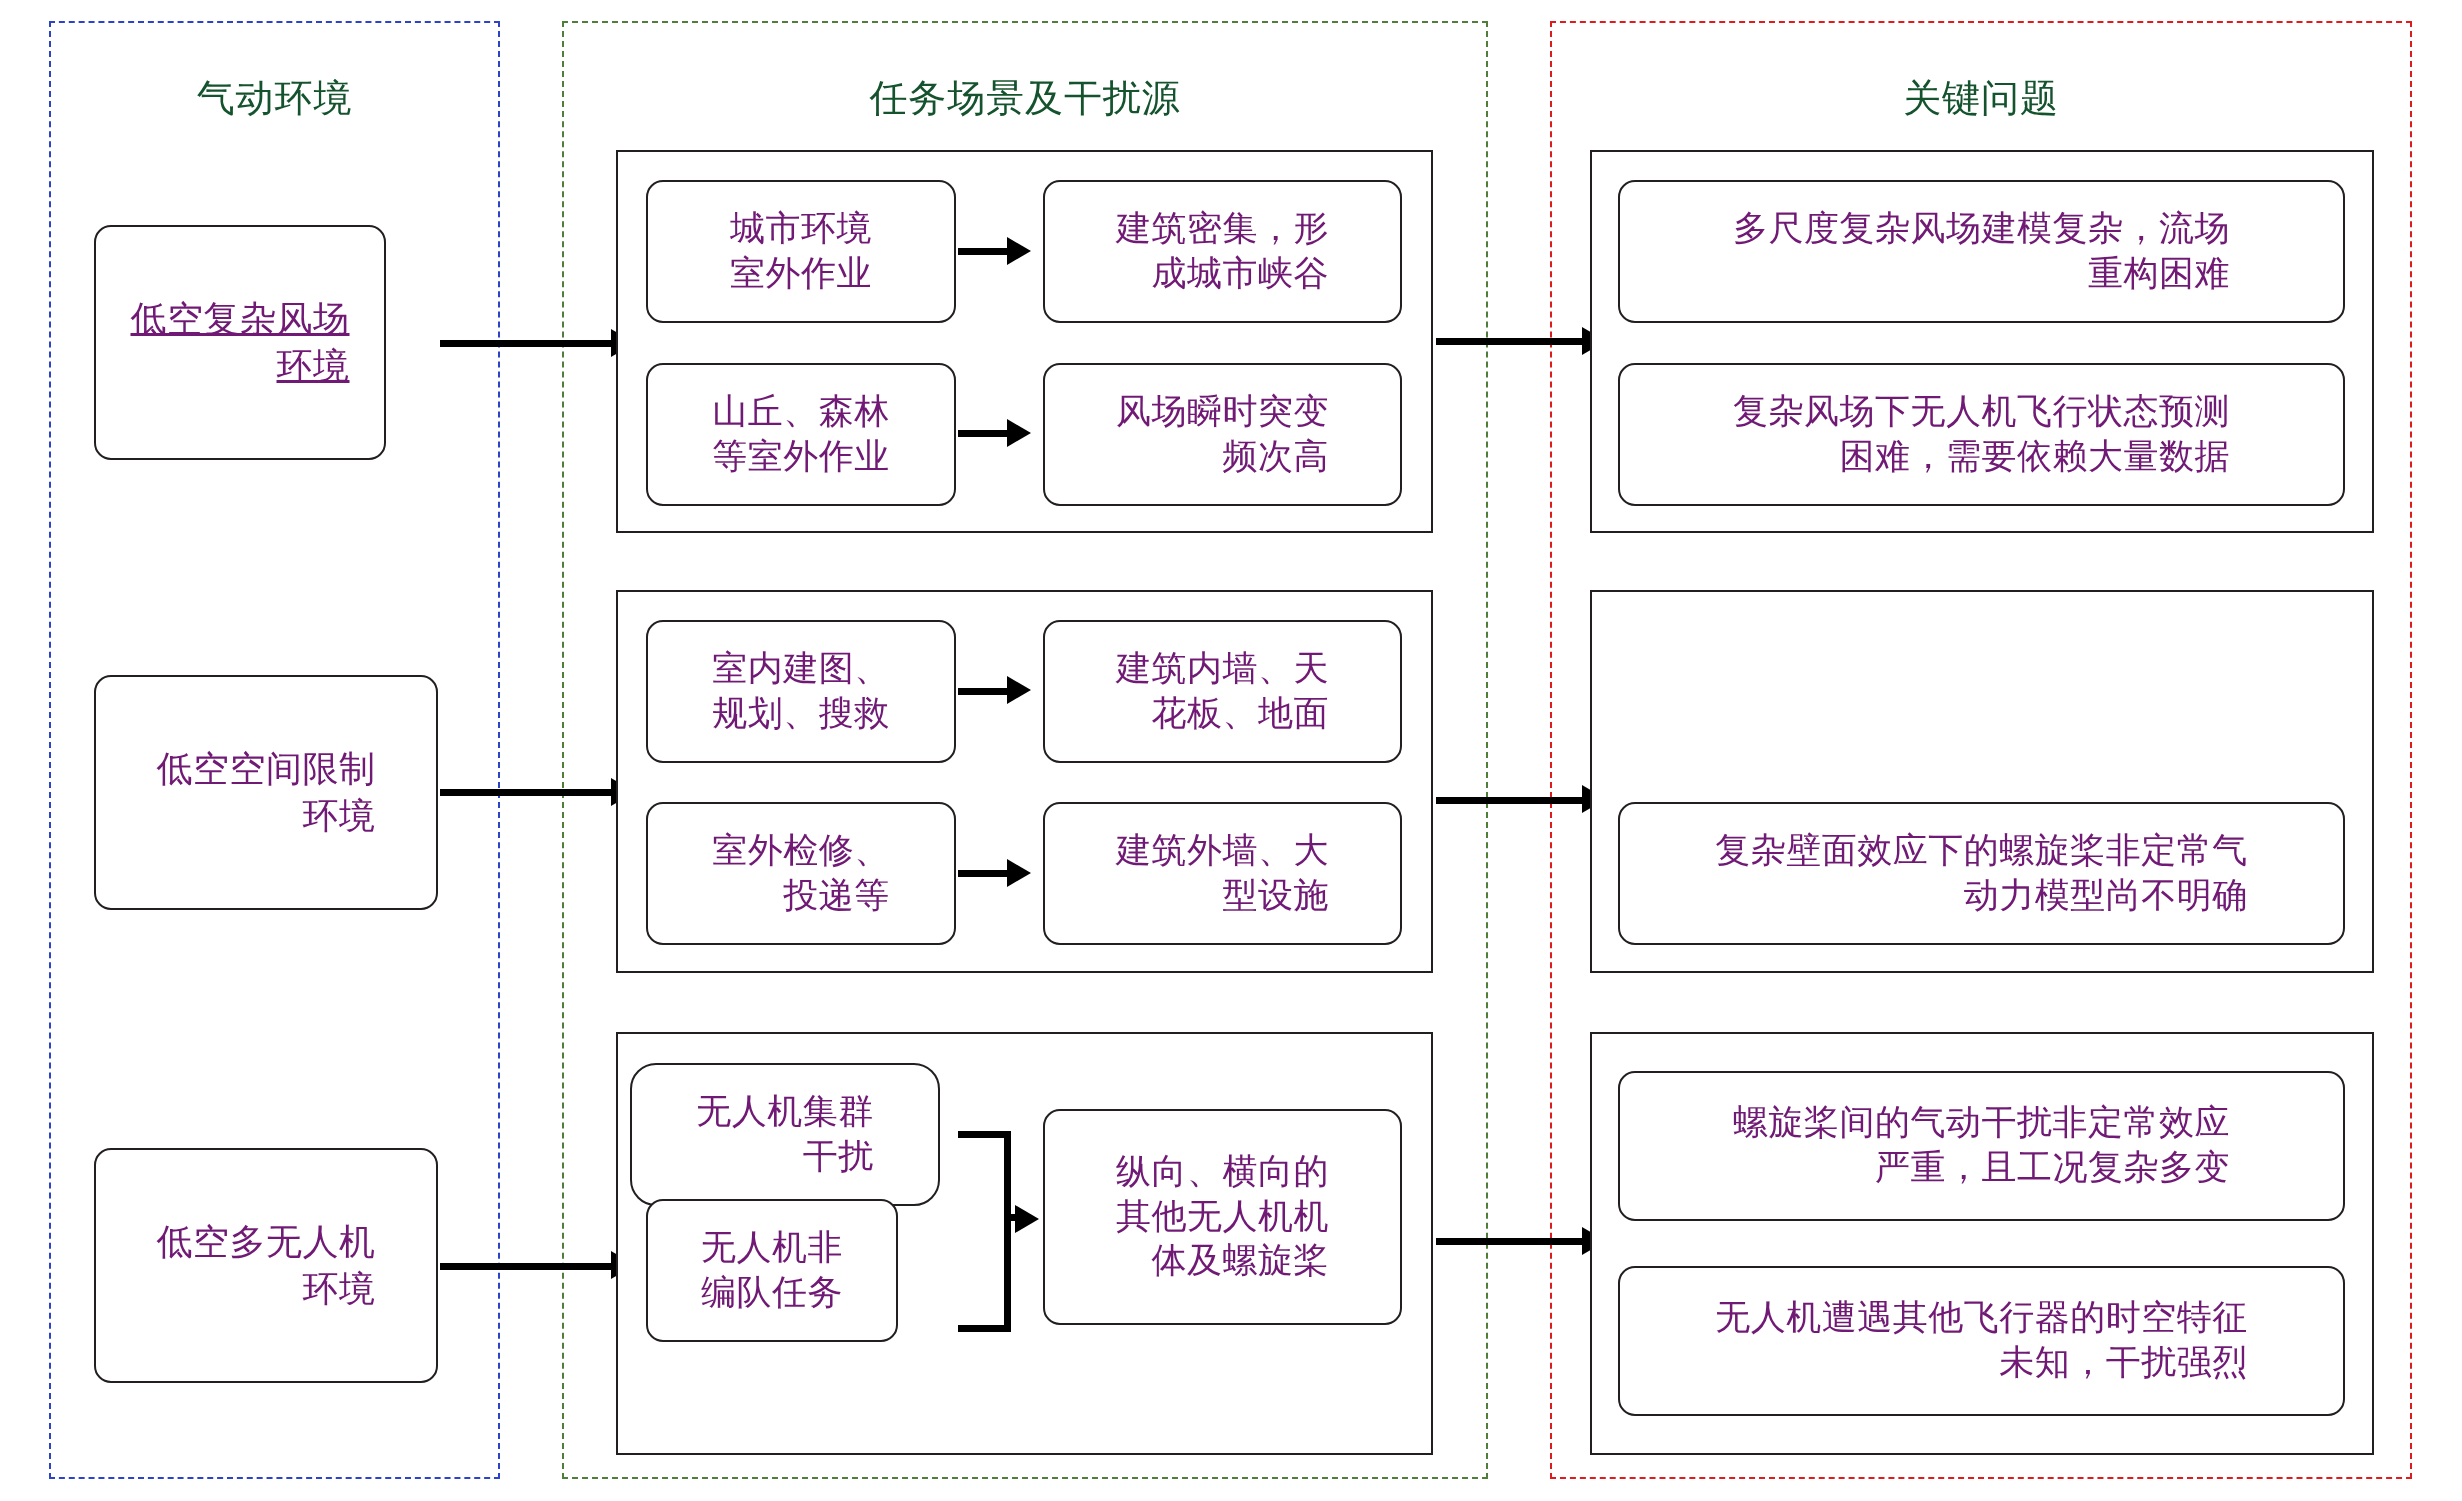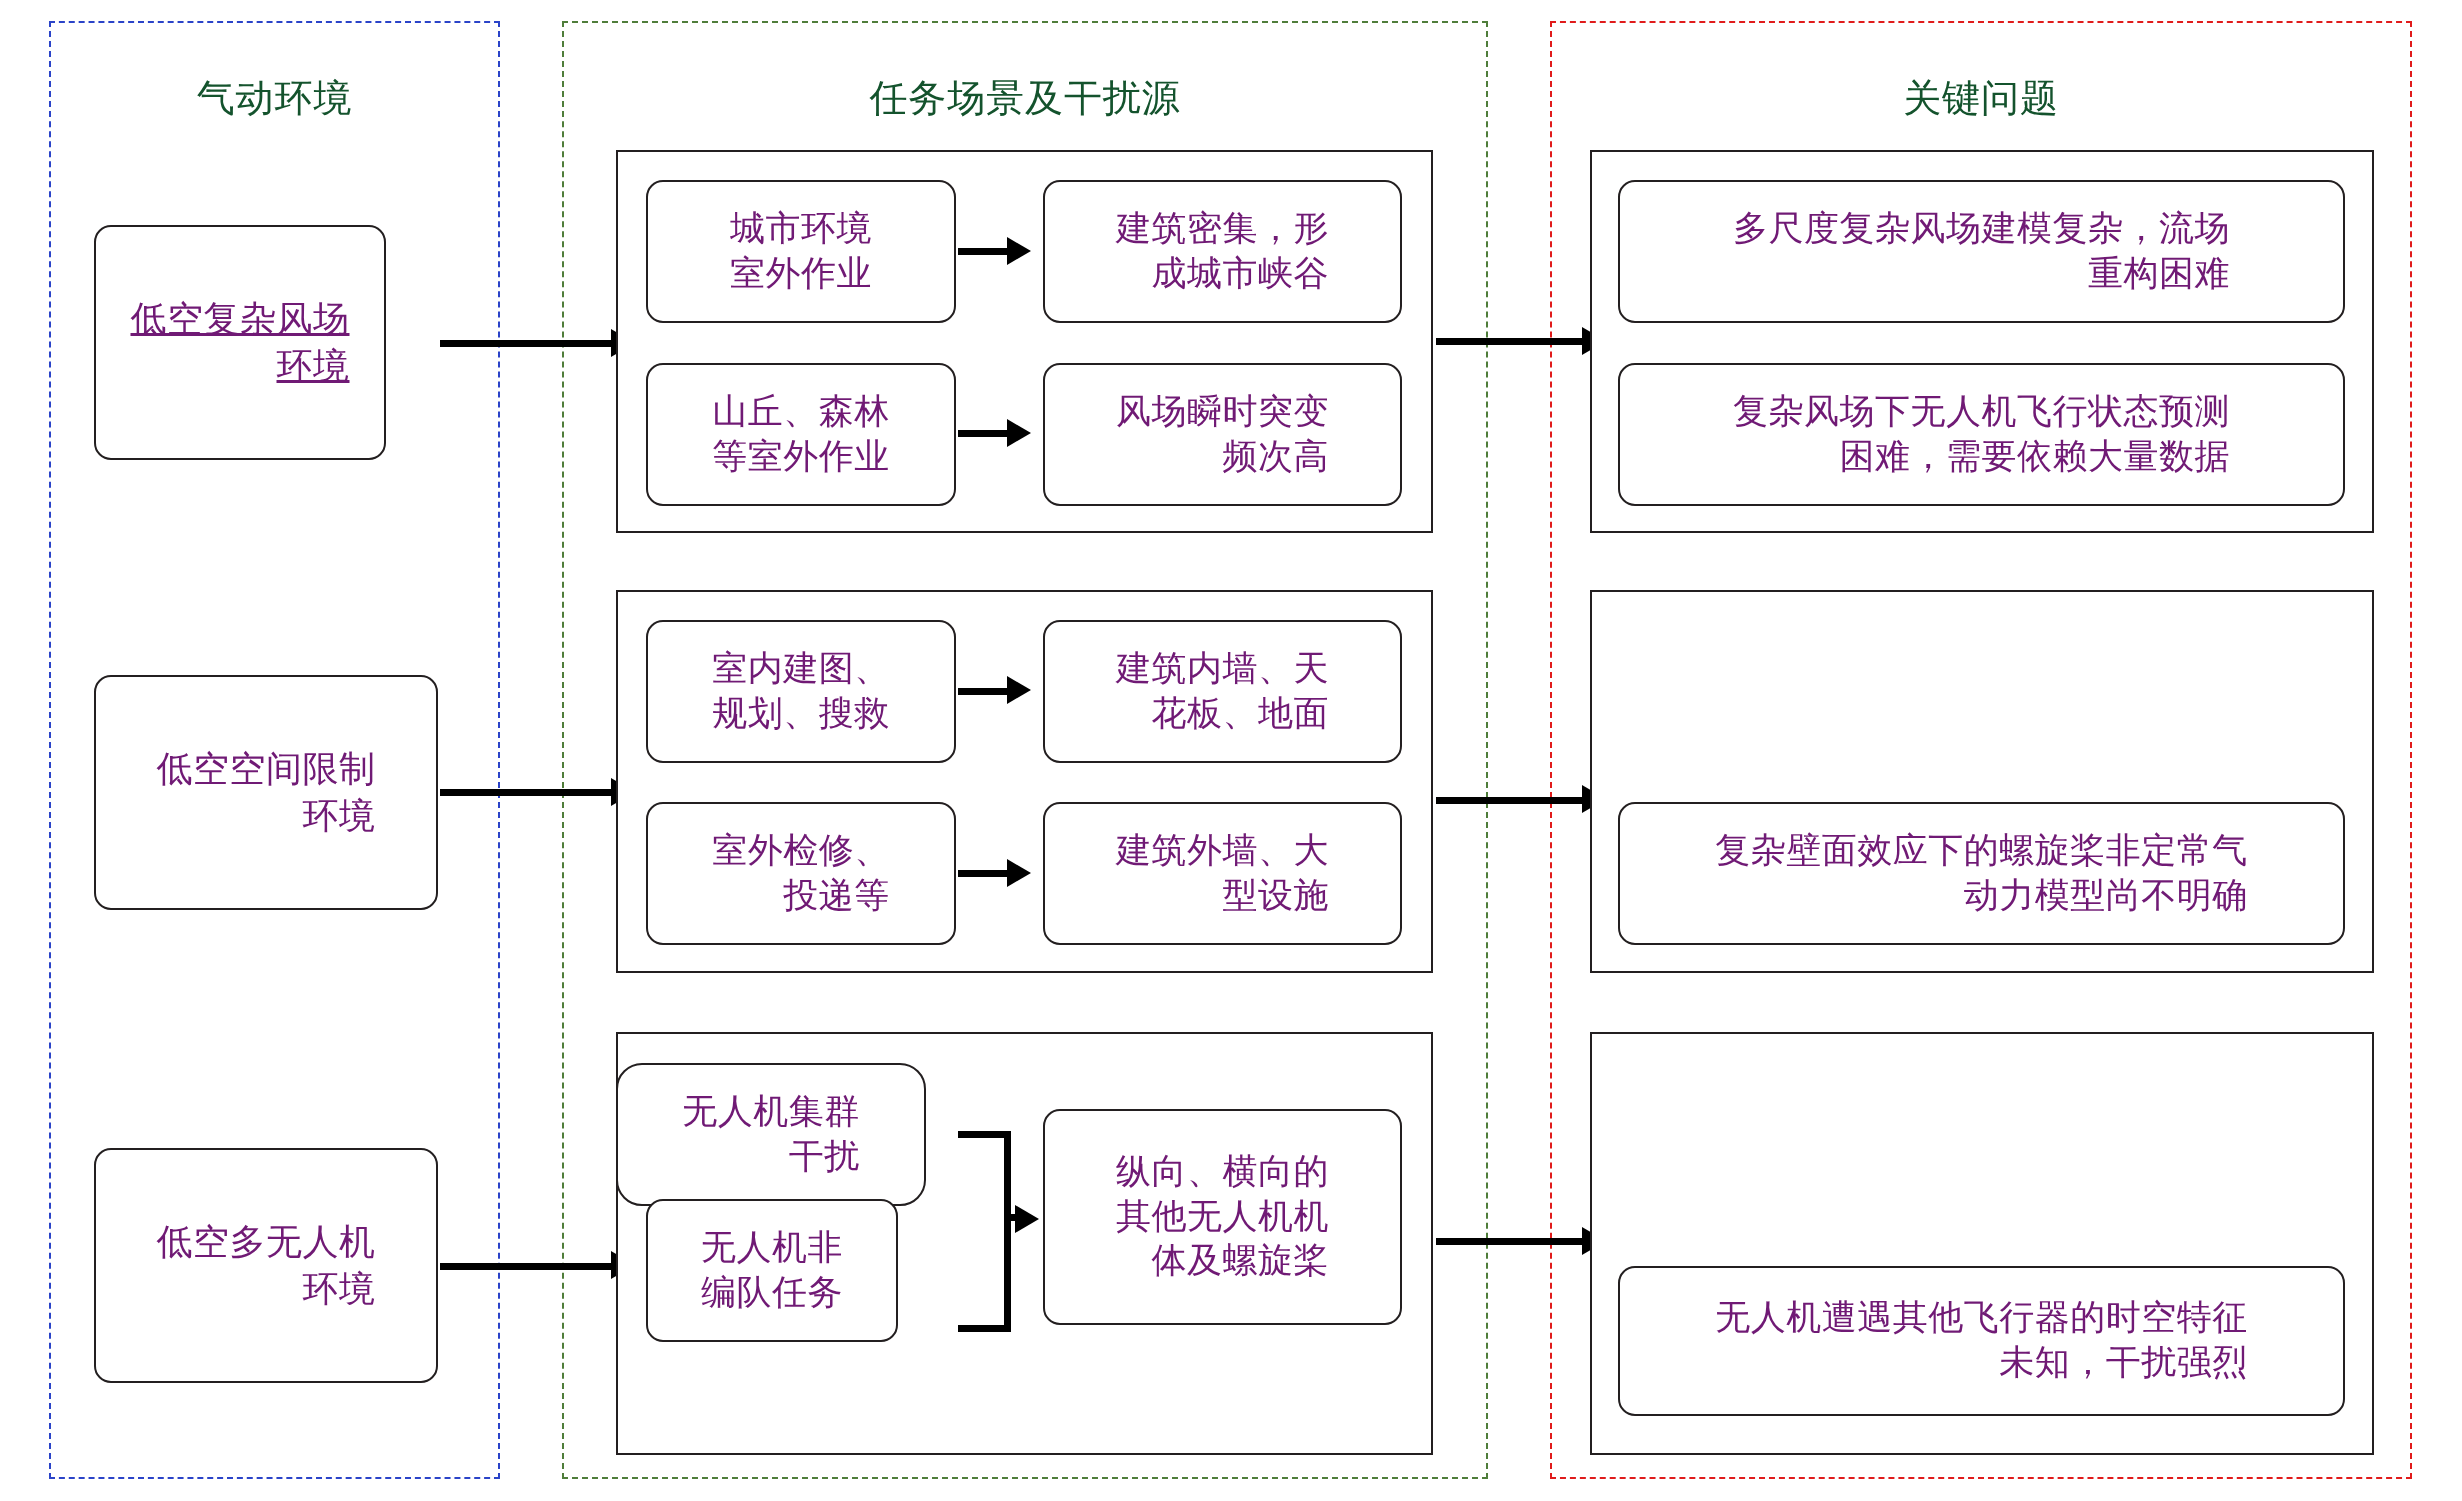--- a/index.html
+++ b/index.html
@@ -152,21 +152,21 @@
   <div class="arrow-line" style="left:958px; top:688px; width:53px;"></div>
   <div class="arrow-head" style="left:1007px; top:676px;"></div>
   <div class="arrow-line" style="left:958px; top:870px; width:53px;"></div>
   <div class="arrow-head" style="left:1007px; top:859px;"></div>
 
   <div class="arrow-line" style="left:1436px; top:797px; width:150px;"></div>
   <div class="arrow-head" style="left:1582px; top:785px;"></div>
 
   <div class="group-box" style="left:616px; top:1032px; width:817px; height:423px;"></div>
 
-  <div class="node small" style="left:616px; top:1063px; width:310px; height:143px; white-space:pre-line;border-radius:26px;">无人机集群
+  <div class="node small" style="left:630px; top:1063px; width:310px; height:143px; white-space:pre-line;border-radius:26px;">无人机集群
 干扰</div>
   <div class="node small" style="left:646px; top:1199px; width:252px; height:143px; white-space:pre-line;">无人机非
 编队任务</div>
 
   <div class="node small" style="left:1043px; top:1109px; width:359px; height:216px; white-space:pre-line;">纵向、横向的
 其他无人机机
 体及螺旋桨</div>
 
   <div class="elbow-h" style="left:958px; top:1131px; width:53px;"></div>
   <div class="elbow-h" style="left:958px; top:1325px; width:53px;"></div>
@@ -181,17 +181,19 @@
   <div class="node small" style="left:1618px; top:180px; width:727px; height:143px; white-space:pre-line;">多尺度复杂风场建模复杂，流场
 重构困难</div>
   <div class="node small" style="left:1618px; top:363px; width:727px; height:143px; white-space:pre-line;">复杂风场下无人机飞行状态预测
 困难，需要依赖大量数据</div>
 
   <div class="group-box" style="left:1590px; top:590px; width:784px; height:383px;"></div>
   <div class="node small" style="left:1618px; top:802px; width:727px; height:143px; white-space:pre-line;">复杂壁面效应下的螺旋桨非定常气
 动力模型尚不明确</div>
 
   <div class="group-box" style="left:1590px; top:1032px; width:784px; height:423px;"></div>
+  <div class="node small" style="left:1618px; top:1071px; width:727px; height:150px; white-space:pre-line;">螺旋桨间的气动干扰非定常效应
+严重，且工况复杂多变</div>
   <div class="node small" style="left:1618px; top:1266px; width:727px; height:150px; white-space:pre-line;">无人机遭遇其他飞行器的时空特征
 未知，干扰强烈</div>
 
 </div>
 
 
 </body></html>

